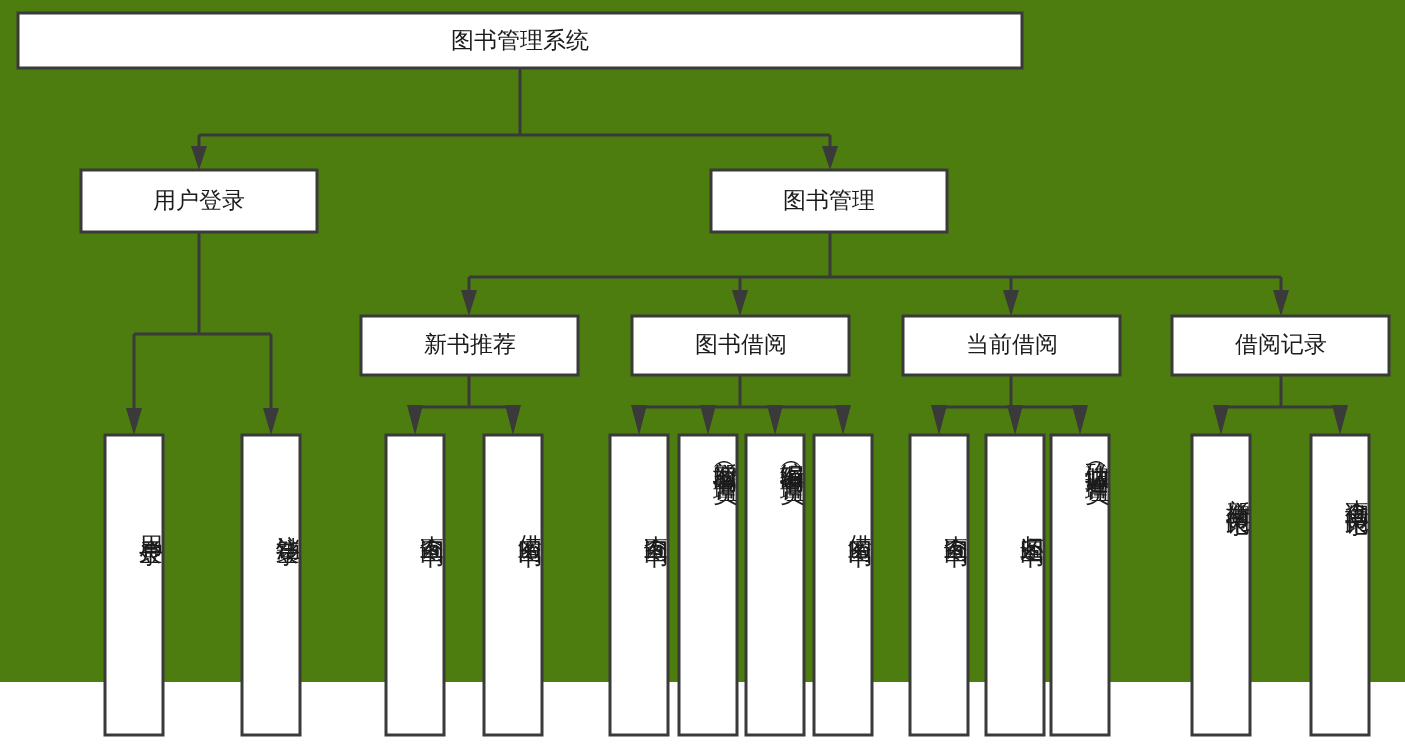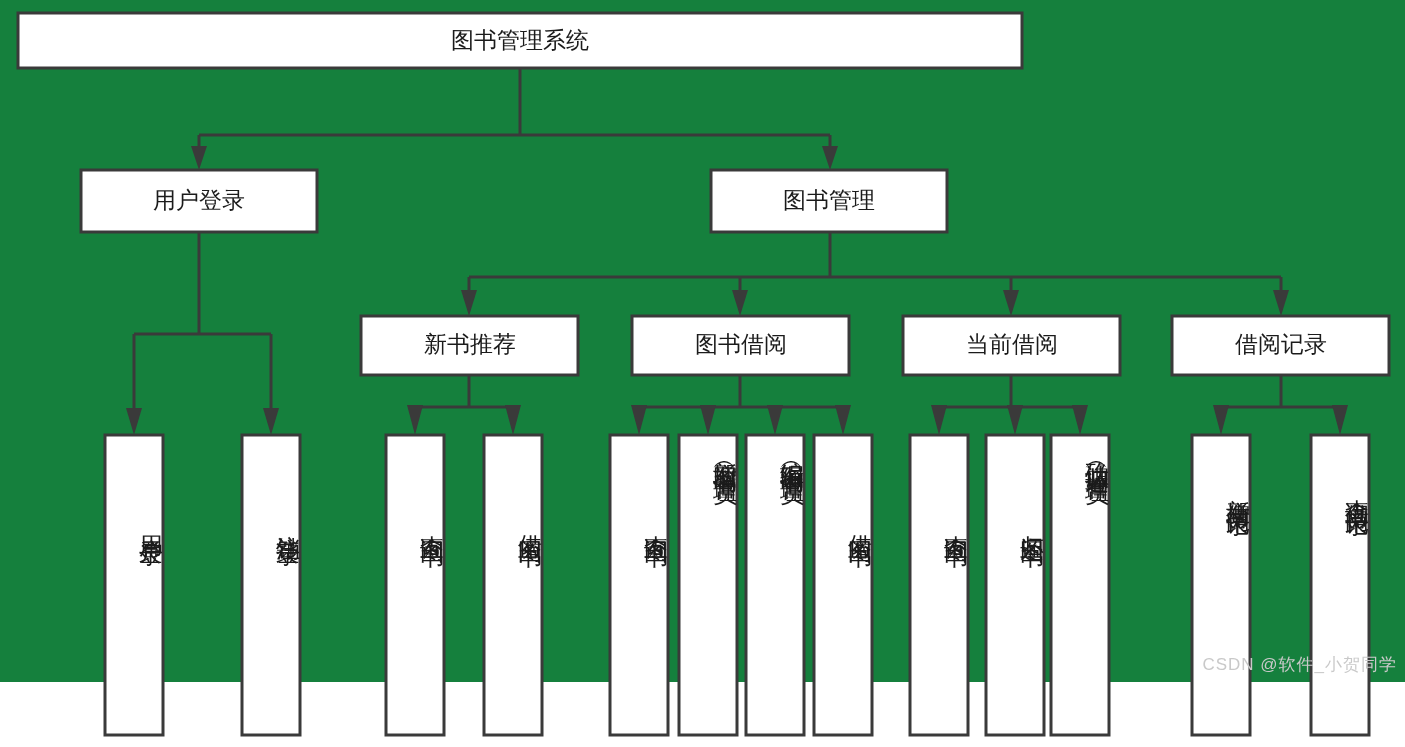--- a/index.html
+++ b/index.html
@@ -10,21 +10,21 @@
   body {
     width: 1405px;
     height: 747px;
     font-family: "Liberation Sans", "DejaVu Sans", sans-serif;
     overflow: hidden;
   }
   #diagram-root {
     position: relative;
     width: 1405px;
     height: 682px;
-    background: #15803d;
+    background: #4d7c0f;
   }
   svg.flow {
     position: absolute;
     left: 0;
     top: 0;
     width: 1405px;
     height: 747px;
   }
   .node-box {
     fill: #ffffff;
@@ -189,14 +189,13 @@
   <div class="node-label-v" style="left:610px; top:516px; width:58px;">查询图书</div>
   <div class="node-label-v" style="left:679px; top:442px; width:58px;">新增图书（管理员）</div>
   <div class="node-label-v" style="left:746px; top:442px; width:58px;">编辑图书（管理员）</div>
   <div class="node-label-v" style="left:814px; top:516px; width:58px;">借阅图书</div>
   <div class="node-label-v" style="left:910px; top:516px; width:58px;">查询图书</div>
   <div class="node-label-v" style="left:986px; top:516px; width:58px;">归还图书</div>
   <div class="node-label-v" style="left:1051px; top:442px; width:58px;">确认归还（管理员）</div>
   <div class="node-label-v" style="left:1192px; top:480px; width:58px;">新增借阅记录</div>
   <div class="node-label-v" style="left:1311px; top:480px; width:58px;">查询借阅记录</div>
 
-  <div class="watermark">CSDN @软件_小贺同学</div>
 </div>
 
 </body></html>

